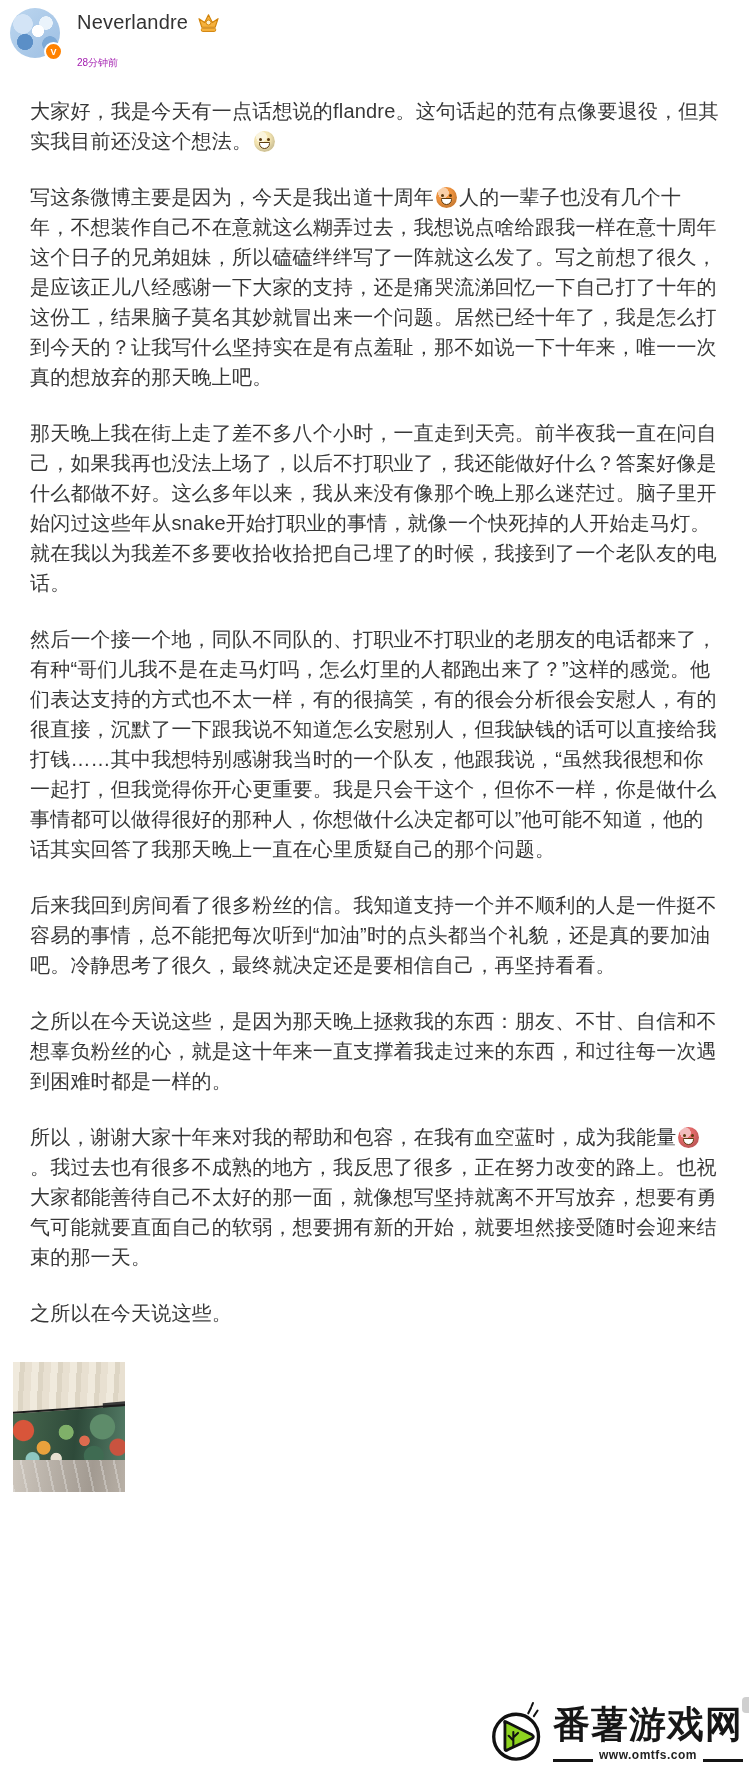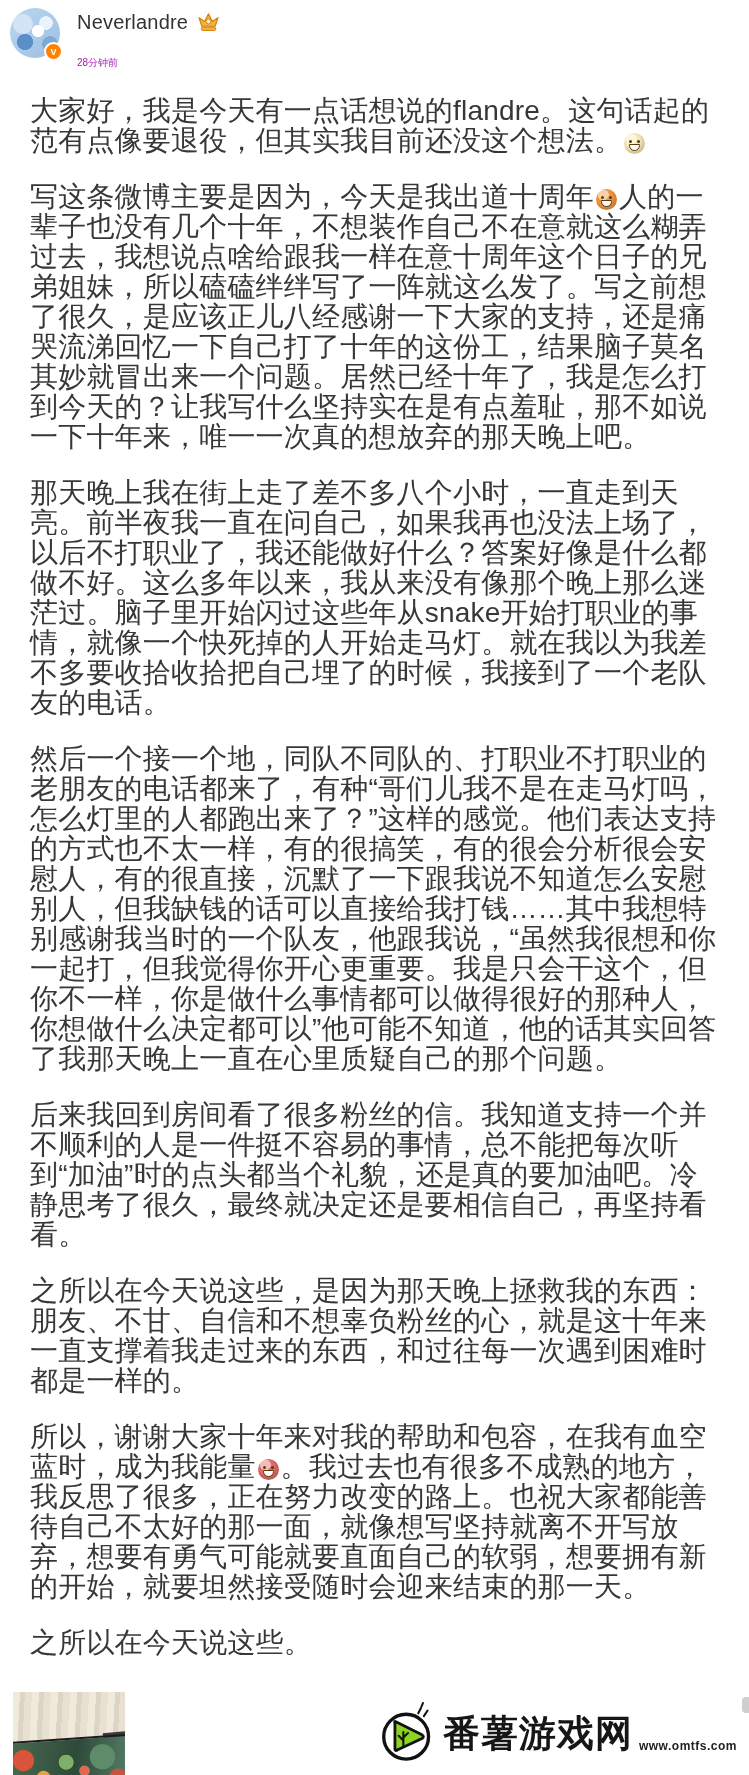--- a/index.html
+++ b/index.html
@@ -20,28 +20,28 @@
       radial-gradient(circle at 26% 32%, #d3e4f6 0 19%, transparent 20%),
       radial-gradient(circle at 80% 72%, #7da9d6 0 14%, transparent 15%),
       linear-gradient(135deg,#bcd6ef,#9dbfe3);
   }
   .v-badge{
     position:absolute;right:-3px;bottom:-3px;width:15px;height:15px;border-radius:50%;
     background:#ff8200;color:#fff;font-size:9px;font-weight:bold;
     display:flex;align-items:center;justify-content:center;border:2px solid #fff;
   }
   .header-info{margin-left:17px;padding-top:3px;}
-  .name-row{display:flex;align-items:flex-start;gap:9px;}
+  .name-row{display:flex;align-items:center;gap:9px;}
   .username{font-size:20px;color:#333;letter-spacing:.2px;}
   .vip-badge{display:inline-flex;align-items:center;}
   .timestamp{font-size:10px;color:#a21caf;margin-top:22px;}
   
   .content{margin:26px 30px 0 30px;}
   .para{
-    margin:0 0 26px 0;font-size:28px;line-height:30px;color:#373737;
+    margin:0 0 26px 0;font-size:20px;line-height:30px;color:#373737;
     letter-spacing:.2px;word-break:break-all;
   }
   .para:last-child{margin-bottom:0;}
   
   .emoji{
     display:inline-block;width:21px;height:21px;border-radius:50%;
     background:radial-gradient(circle at 35% 28%, rgba(255,255,255,.55) 0 26%, transparent 27%), var(--c,#f8d84a);
     box-shadow:inset -2px -3px 4px rgba(0,0,0,.18);
     position:relative;vertical-align:-4px;margin:0 2px;
   }
@@ -75,21 +75,21 @@
       radial-gradient(circle at 70% 82%, #3f6b52 0 10%, transparent 11%),
       radial-gradient(circle at 18% 80%, #8ec7c0 0 6%, transparent 7%),
       linear-gradient(100deg,#4a6b50,#2e4a3a 55%,#57806a);
   }
   .floor{position:absolute;left:0;right:0;bottom:0;height:32px;
     background:
       repeating-linear-gradient(78deg, rgba(255,255,255,.28) 0 2px, transparent 2px 13px),
       linear-gradient(95deg,#cdc6bd,#a29a91 70%,#b8b0a6);}
   
   .watermark{position:absolute;right:6px;bottom:8px;display:flex;align-items:center;gap:7px;}
-  .wm-text-block{display:flex;flex-direction:row;}
+  .wm-text-block{display:flex;flex-direction:column;}
   .wm-title{font-size:37px;font-weight:900;color:#161616;letter-spacing:1px;line-height:1.05;font-family:"DejaVu Sans",sans-serif;}
   .wm-url-row{display:flex;align-items:flex-end;gap:6px;margin-top:3px;}
   .wm-line{flex:1;height:3px;background:#141414;}
   .wm-url{font-size:12px;color:#222;font-weight:bold;letter-spacing:.5px;}
   .edge-tab{position:absolute;right:0;top:1697px;width:7px;height:16px;background:#cfcfcf;border-radius:4px 0 0 4px;}
 </style>
 </head>
 <body>
 
 <div class="header">

